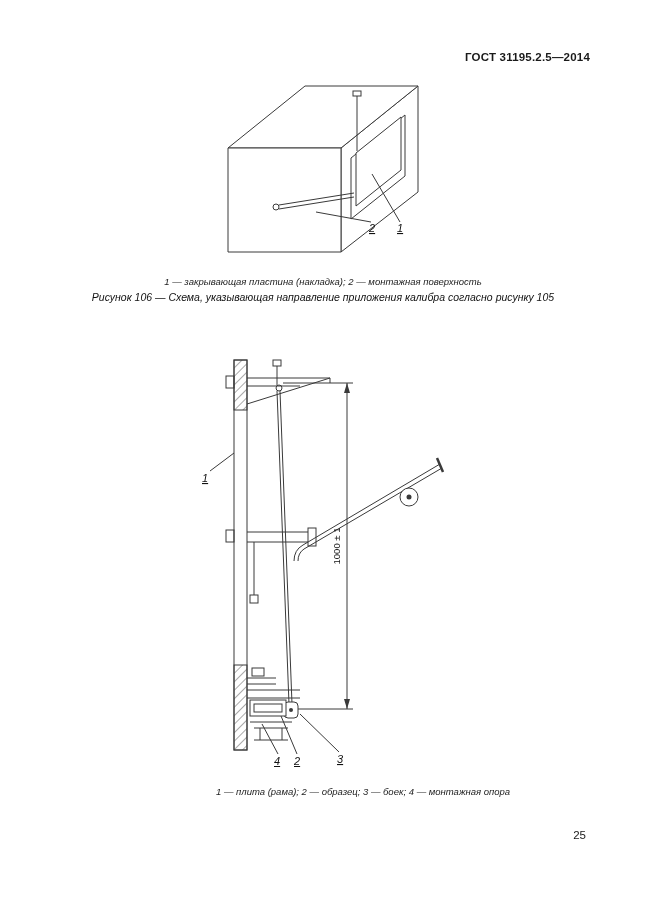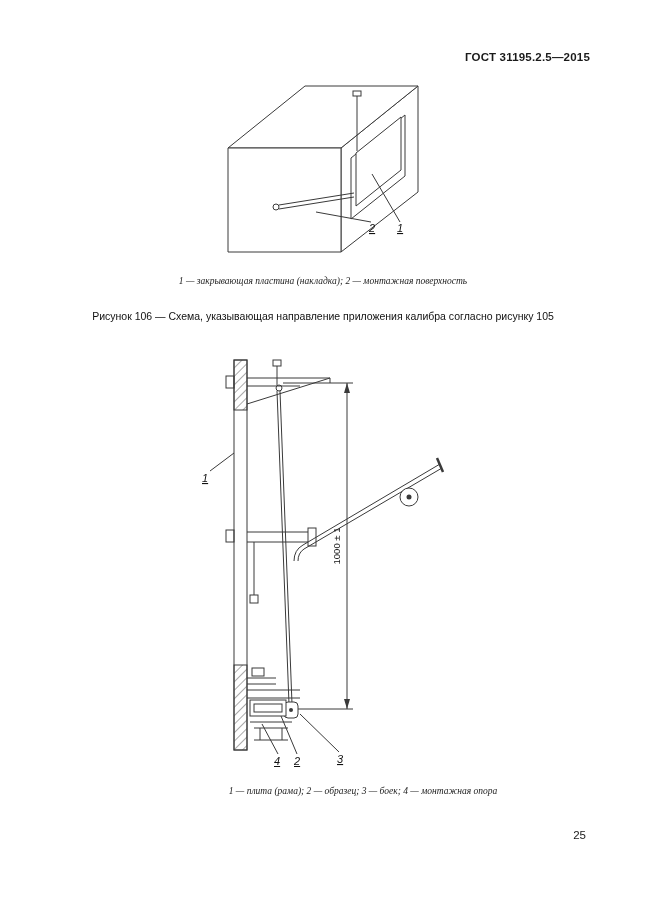--- a/index.html
+++ b/index.html
@@ -11,46 +11,46 @@
     color:#1a1a1a;
     overflow:hidden;
   }
   .header-text {
     position:absolute; top:51px; right:56px;
     font-size:11.5px; font-weight:bold; letter-spacing:0.2px;
   }
   .centered {
     position:absolute; left:0; width:646px; text-align:center;
   }
-  .legend { top:0; font-size:9.5px; font-style:italic; color:#222;font-family:Liberation Serif, serif; }
+  .legend { top:0; font-size:9.5px; font-style:italic; color:#222; }
   .legend-106 { top:276px; }
   .legend-107 { top:786px;padding-left:40px; }
   .caption { font-size:10.5px; color:#111; }
-  .caption-106 { top:310px; }
+  .caption-106 { top:291px;font-style:italic; }
   .caption-107 { top:814px; }
   .page-number { position:absolute; top:829px; right:60px; font-size:11.5px; }
   svg.fig { position:absolute; }
   .fig106 { left:175px; top:70px; }
   .fig107 { left:190px; top:352px; }
   svg text {
     font-family:"Liberation Sans", sans-serif;
     fill:#111;
   }
   .fig-label {
     font-size:11px; font-style:italic;
     text-decoration:underline;
   }
   .dim-text { font-size:9.5px; }
 </style>
 </head>
 <body>
 
 <div class="page">
 
-  <div class="header-text">ГОСТ 31195.2.5—2015</div>
+  <div class="header-text">ГОСТ 31195.2.5—2014</div>
 
   <svg class="fig fig106" width="280" height="200" viewBox="0 0 280 200">
     <g stroke="#3a3a3a" stroke-width="1" fill="none">
 
       <polygon points="166,78 243,16 243,122 166,182" fill="#ffffff"></polygon>
       <polygon points="53,78 130,16 243,16 166,78" fill="#ffffff"></polygon>
       <polygon points="53,78 166,78 166,182 53,182" fill="#ffffff"></polygon>
 
       <polygon points="176,88 230,45 230,106 176,149"></polygon>
       <polygon points="181,83 226,47 226,100 181,136" fill="#ffffff"></polygon>

